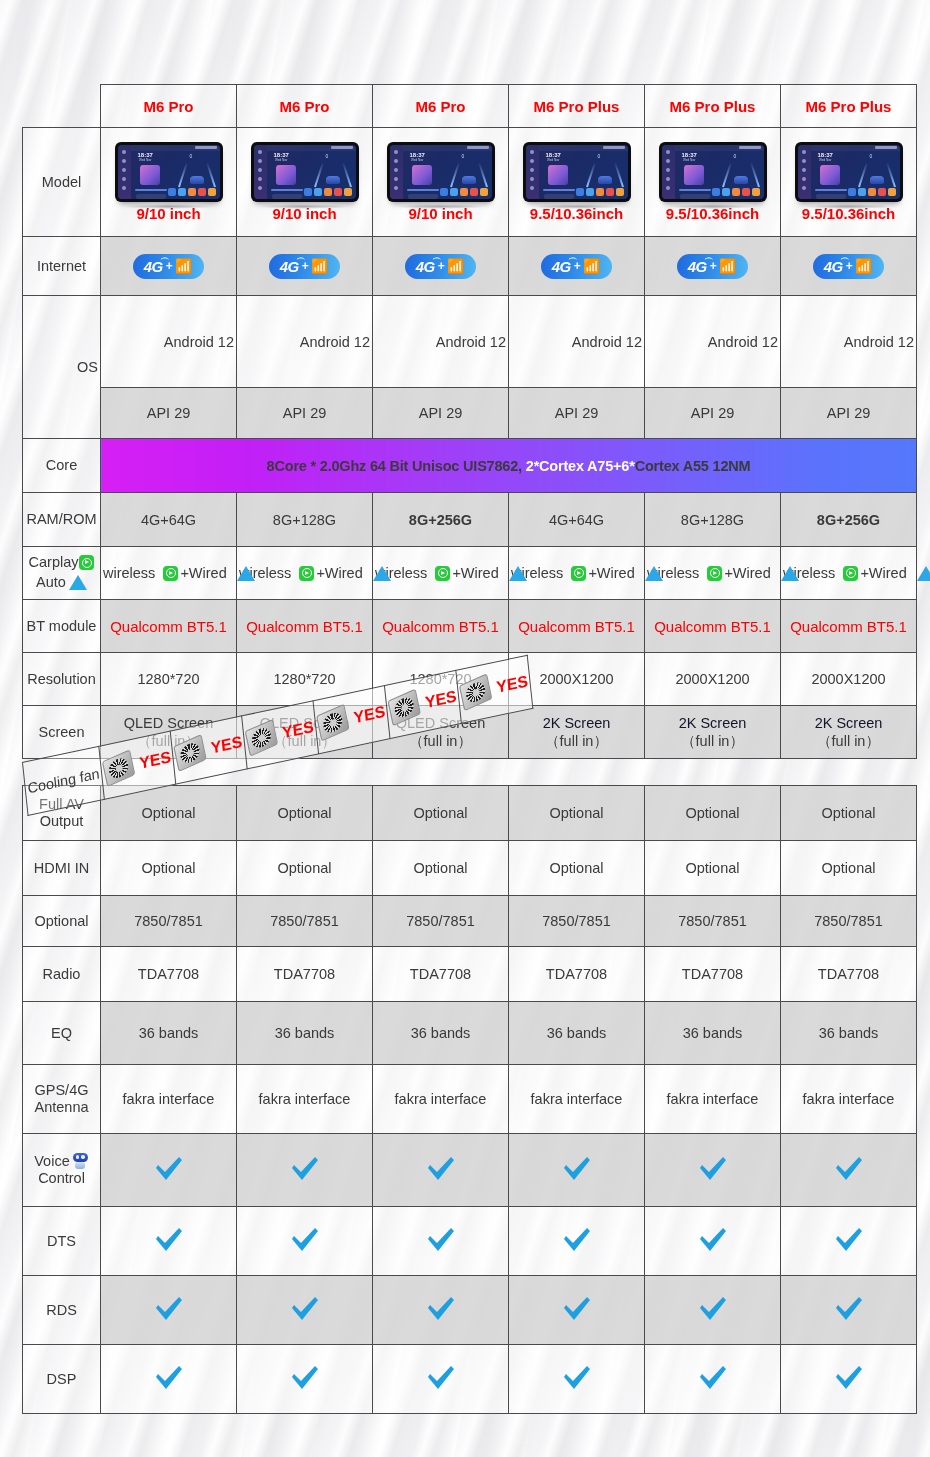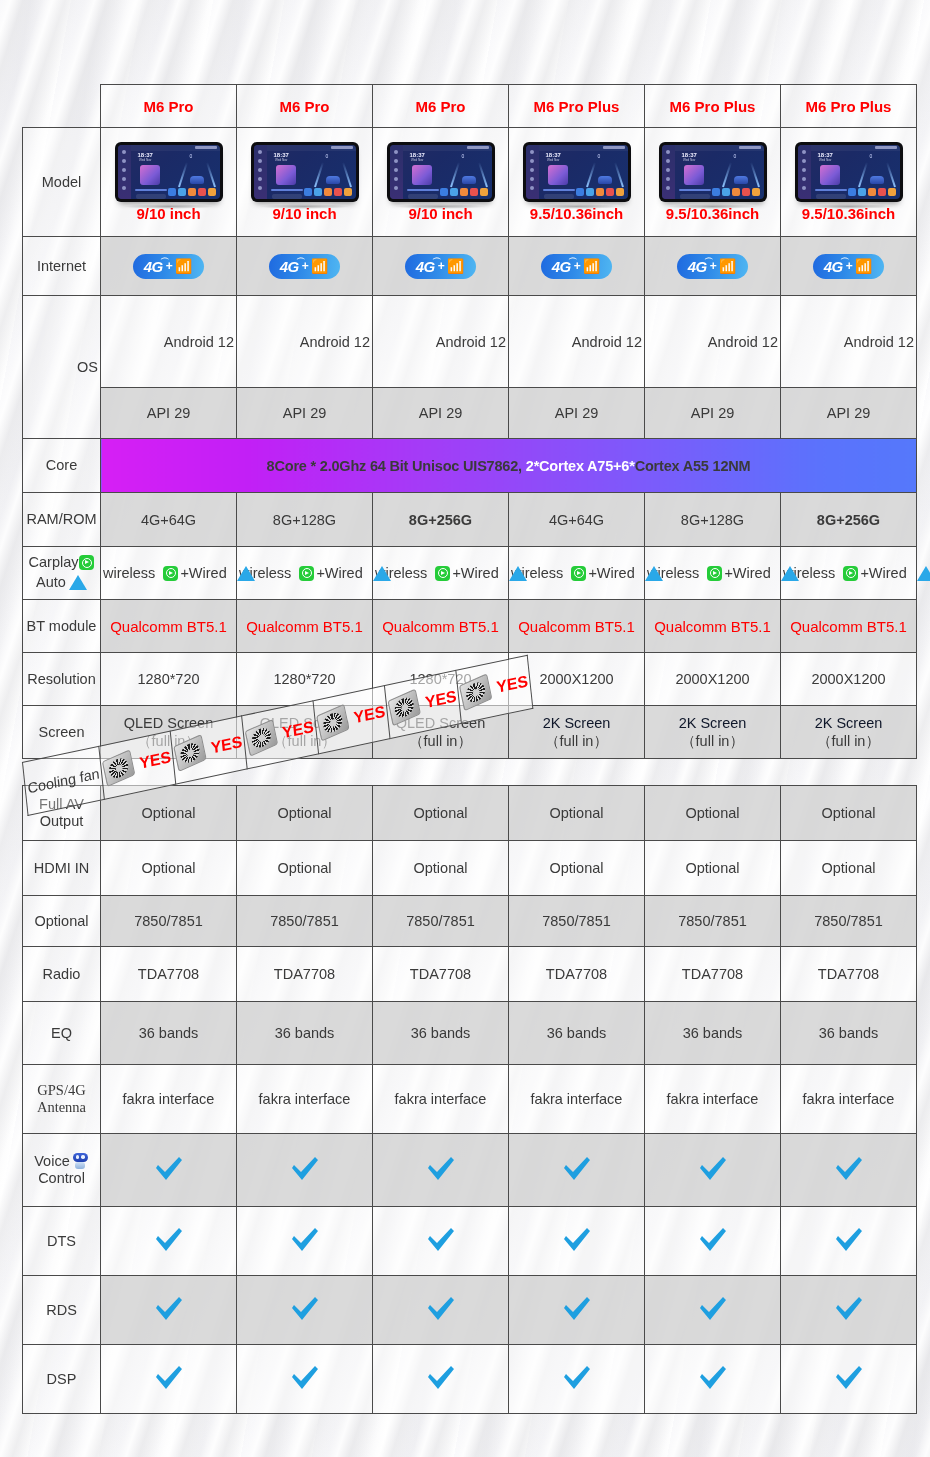--- a/index.html
+++ b/index.html
@@ -193,21 +193,21 @@
 
   
   tr.av td{height:54px;}
   tr.hdmi td{height:54px;}
   tr.amp td{height:50px;}
   tr.radio td{height:54px;}
   tr.eq td{height:62px;}
   tr.gps td{height:68px;}
   tr.vc td{height:72px;}
   tr.dts td,tr.rds td,tr.dsp td{height:68px;}
-  td.gpslbl{line-height:1.2;font-family:Liberation Serif, serif;}
+  td.gpslbl{line-height:1.2;}
   td.vclbl{line-height:1.2;position:relative;}
   .robot{display:inline-block;width:17px;height:16px;position:relative;vertical-align:-3px;margin-left:2px;}
   .robot .hd{position:absolute;left:1px;top:0;width:15px;height:9px;border-radius:5px;
     background:linear-gradient(#3e64d8,#1f3fae);}
   .robot .hd::before,.robot .hd::after{content:"";position:absolute;top:2.6px;width:3.6px;height:3.6px;
     border-radius:50%;background:#eaf2ff;}
   .robot .hd::before{left:3px;}
   .robot .hd::after{right:3px;}
   .robot .bd{position:absolute;left:3.5px;top:9px;width:10px;height:7px;border-radius:3px;
     background:linear-gradient(#cfe0f5,#8fb2dd);}

